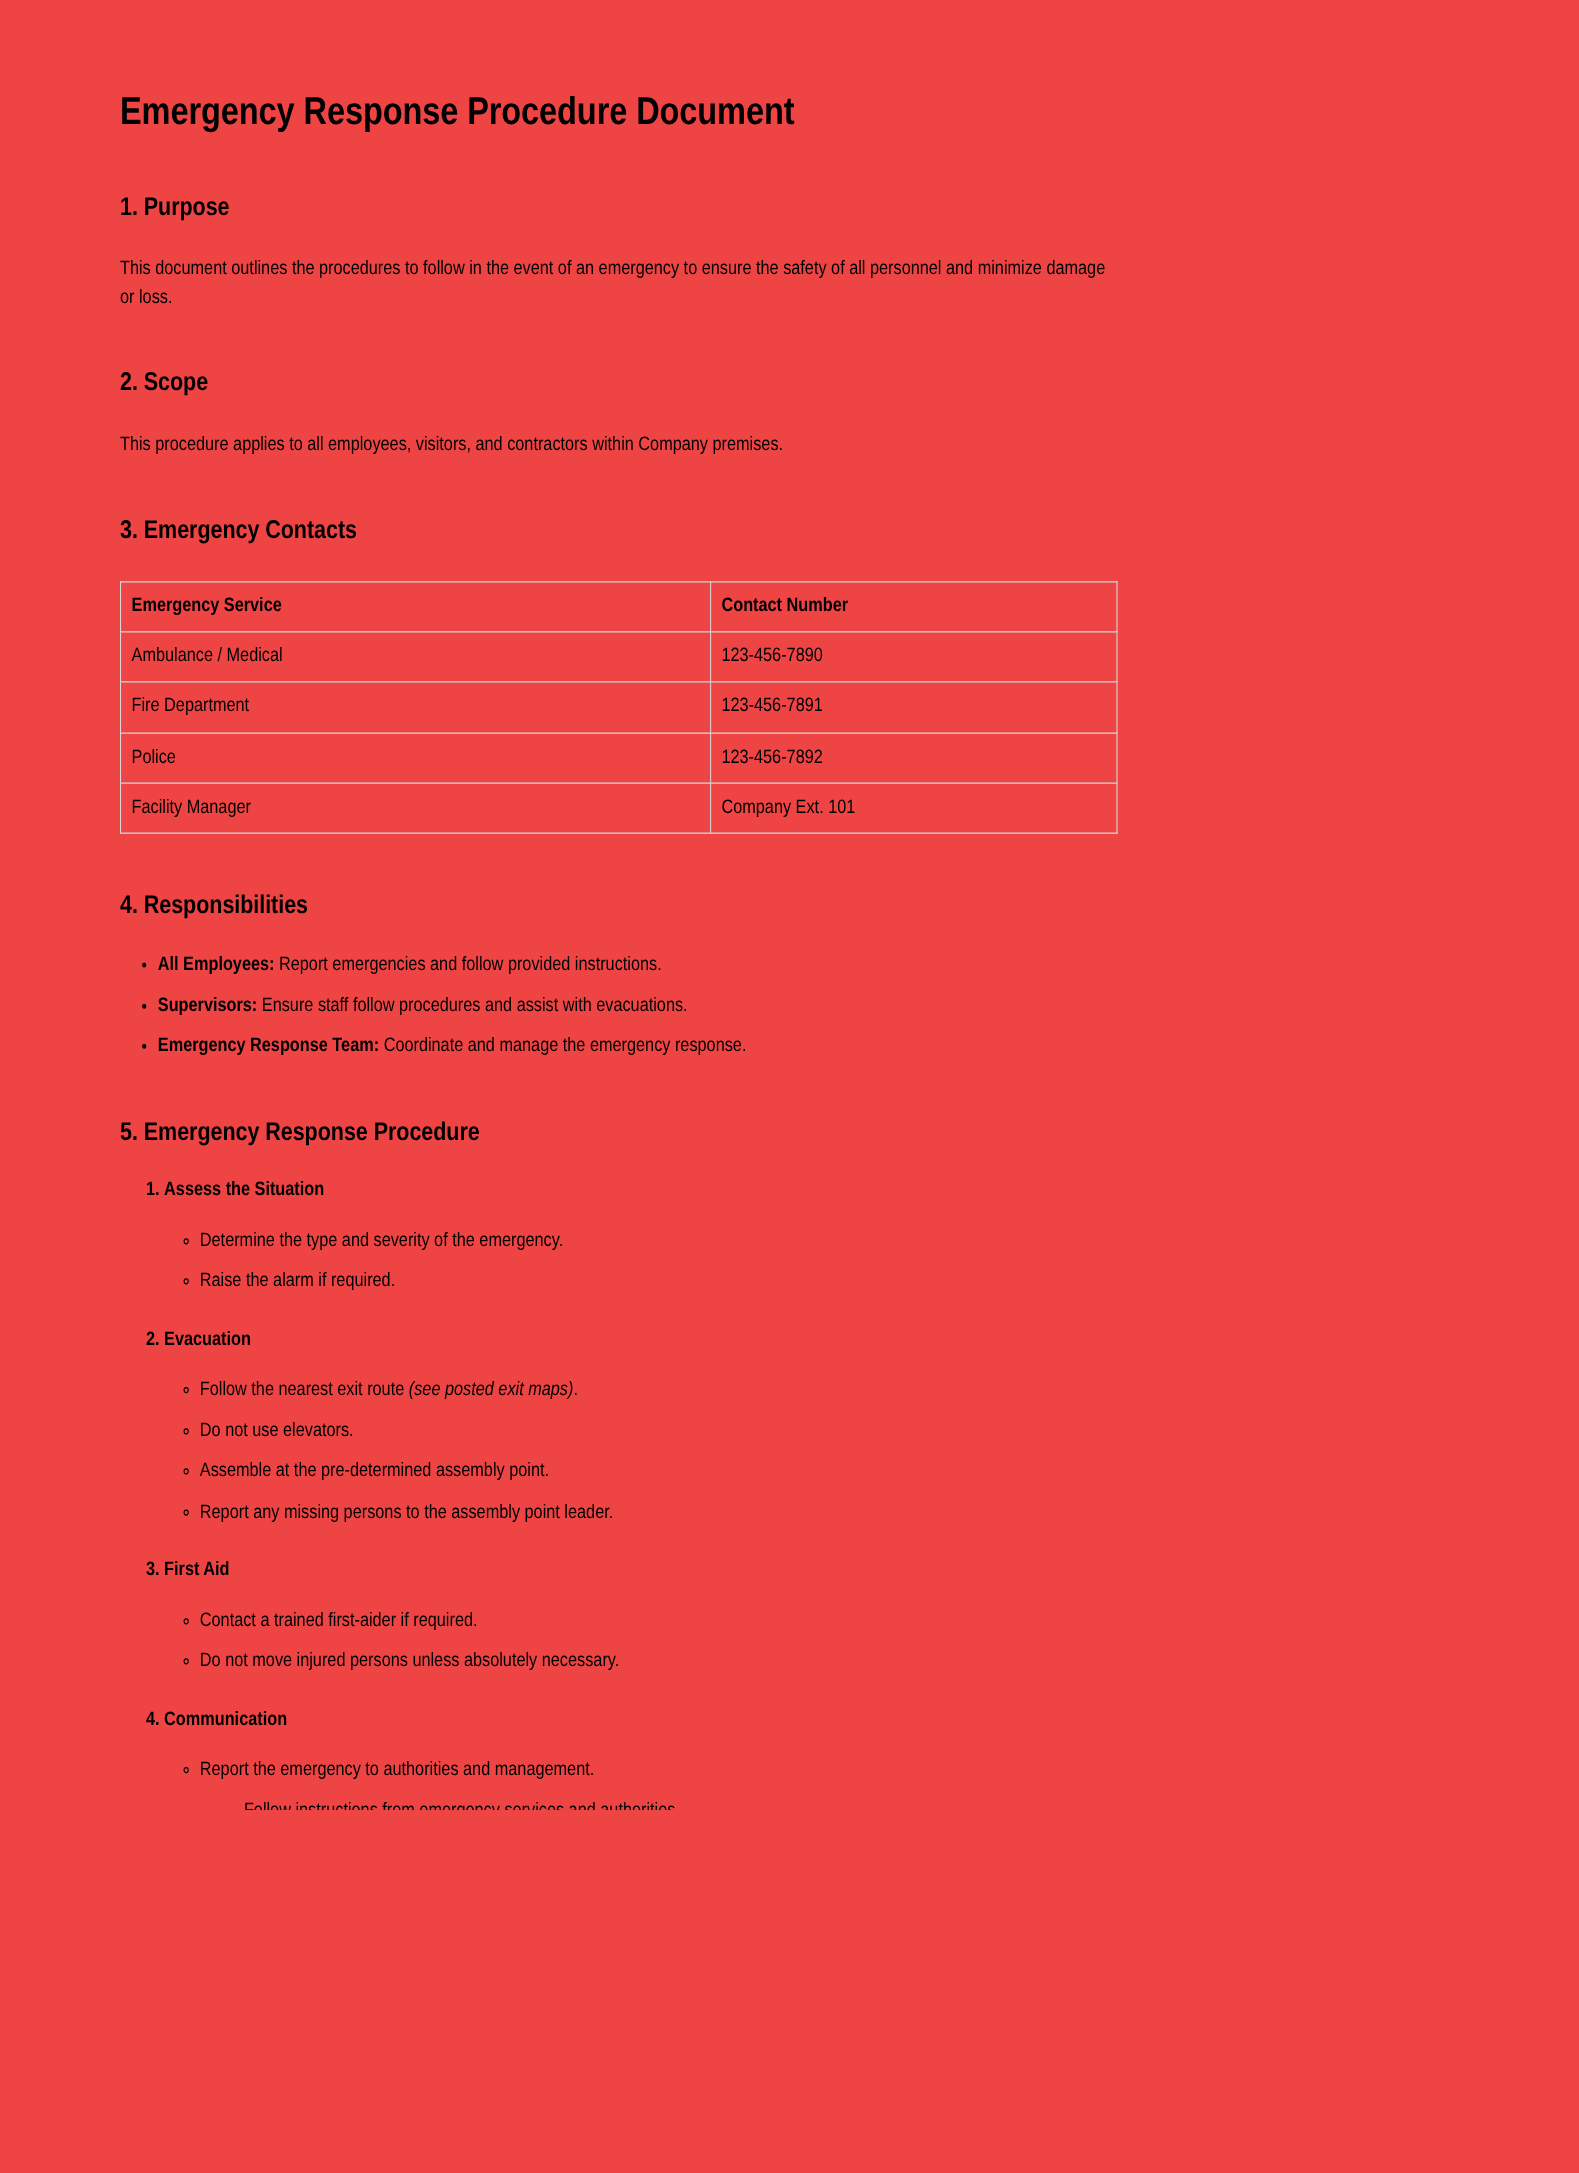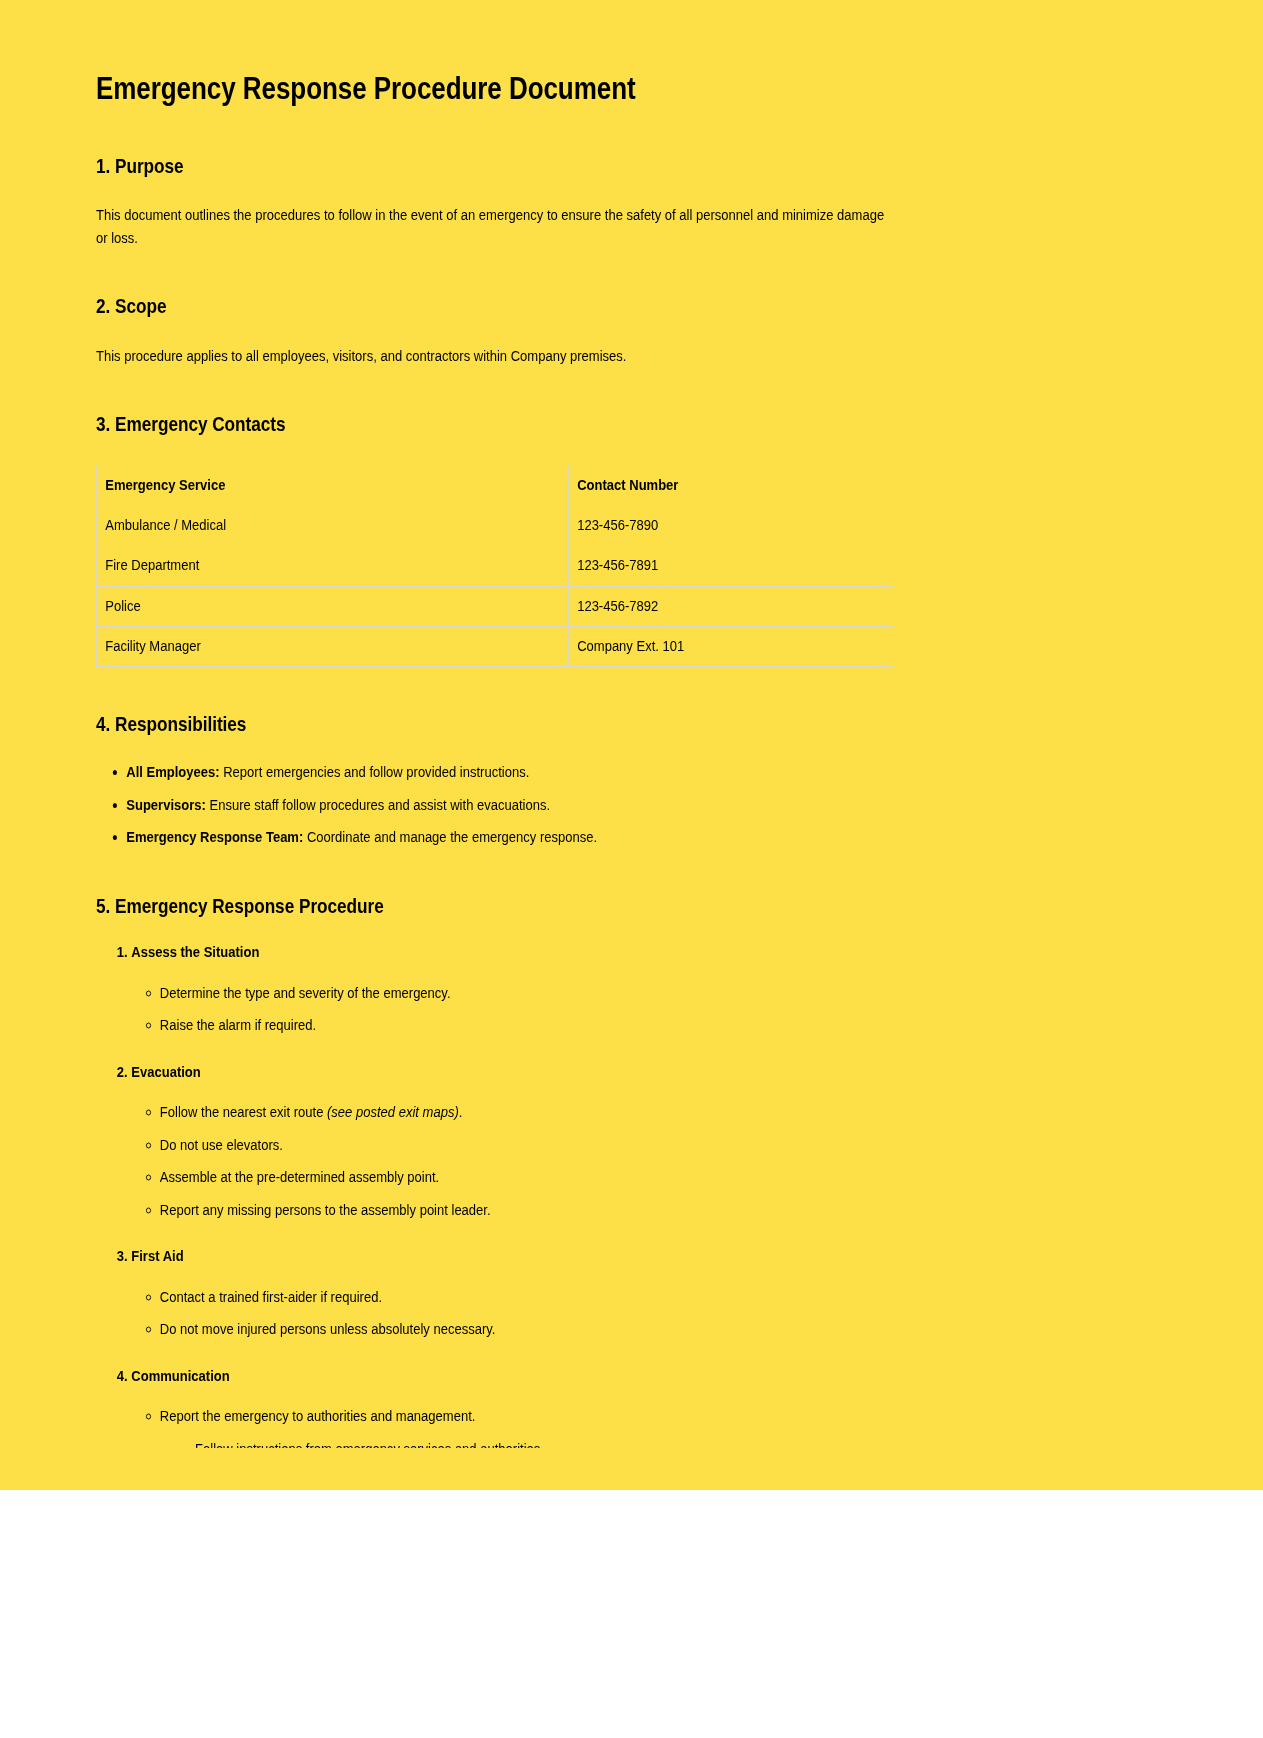--- a/index.html
+++ b/index.html
@@ -12,22 +12,22 @@
     height: 1738px;
     position: relative;
     font-family: "Liberation Sans", "DejaVu Sans", sans-serif;
     color: #000000;
     -webkit-font-smoothing: antialiased;
   }
   .page {
     position: absolute;
     left: 0; top: 0;
     width: 1263px;
-    height: 1490px;
-    background: #fde047;
+    height: 1738px;
+    background: #ef4444;
     overflow: hidden;
   }
   .content {
     position: absolute;
     left: 96px;
     top: 62px;
     width: 950px;
     transform: scaleX(0.84);
     transform-origin: left top;
   }

